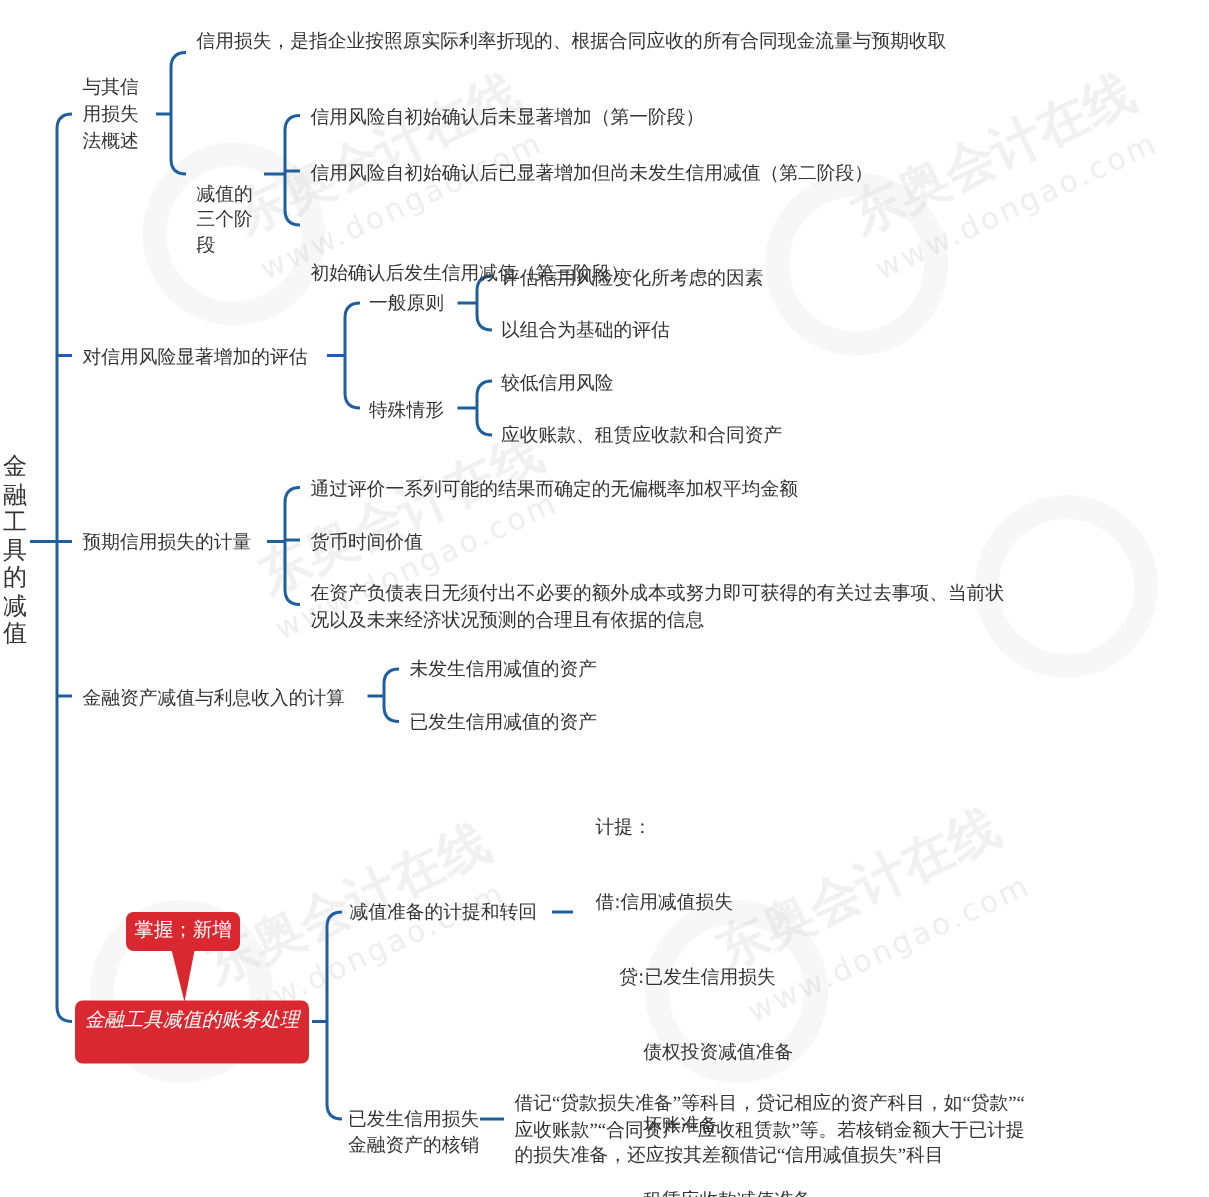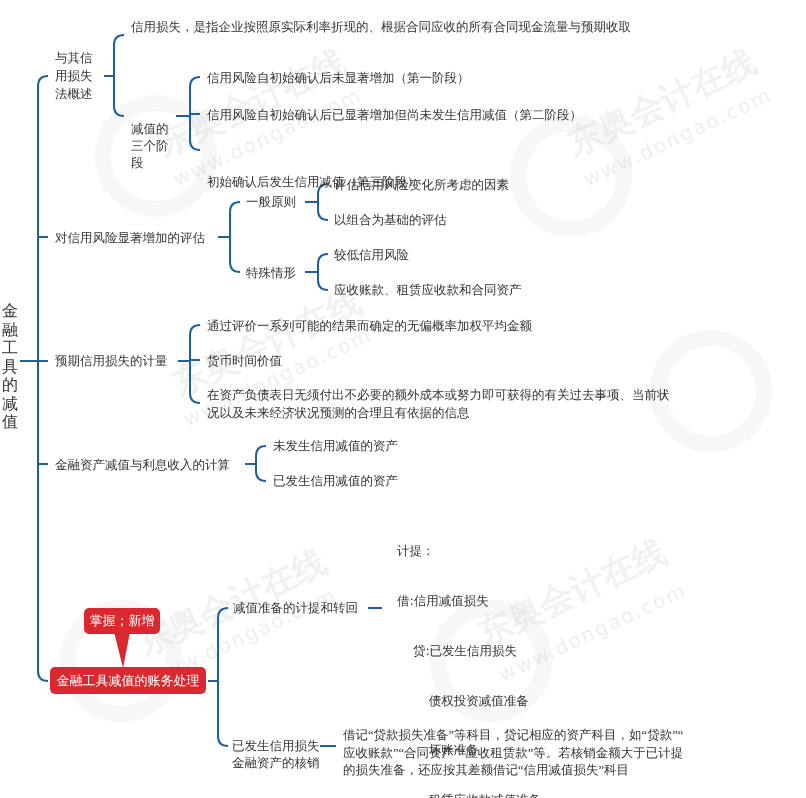--- a/index.html
+++ b/index.html
@@ -102,21 +102,21 @@
 </div>
 
 <div class="t" style="left:55px;top:456px;">金融资产减值与利息收入的计算</div>
 <div class="t" style="left:273px;top:437px;">未发生信用减值的资产</div>
 <div class="t" style="left:273px;top:472px;">已发生信用减值的资产</div>
 
 <div class="red" style="left:84px;top:608px;width:76px;height:26px;line-height:26px;">掌握；新增</div>
 <svg style="position:absolute;left:110px;top:632px;" width="24" height="36">
   <polygon points="4,0 20,0 13,36" fill="#d9282f"></polygon>
 </svg>
-<div class="red" style="left:50px;top:667px;width:156px;height:27px;line-height:27px;">金融工具减值的账务处理</div>
+<div class="red" style="left:50px;top:667px;width:156px;height:42px;line-height:27px;font-style:italic;">金融工具减值的账务处理</div>
 
 <div class="t" style="left:233px;top:599px;">减值准备的计提和转回</div>
 <div class="t" style="left:397px;top:510px;line-height:16.6px;white-space:pre;">
   <div>计提：</div>
   <div>借:信用减值损失</div>
   <div>    贷:已发生信用损失</div>
   <div>        债权投资减值准备</div>
   <div>        坏账准备</div>
   <div>        租赁应收款减值准备</div>
   

